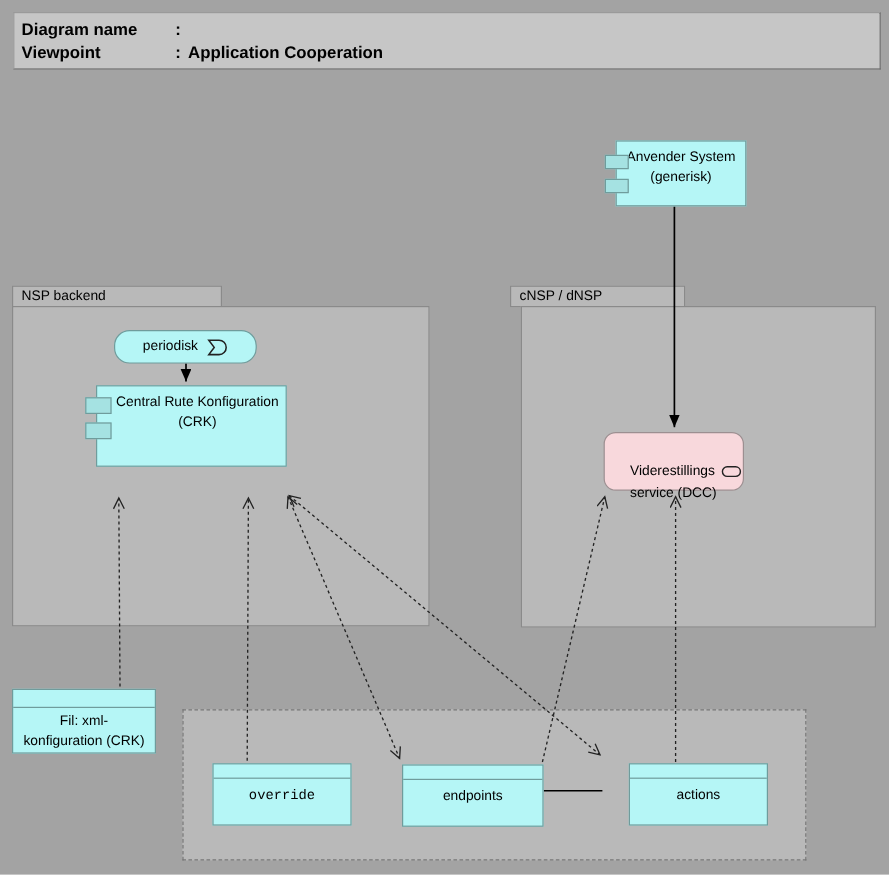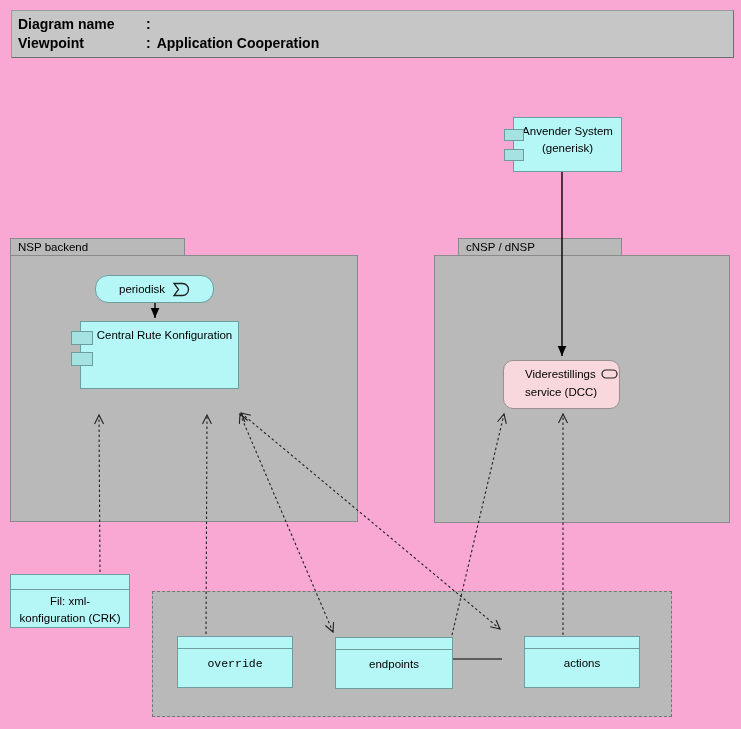--- a/index.html
+++ b/index.html
@@ -1,16 +1,16 @@
 <!DOCTYPE html>
 <html><head>
 <meta charset="utf-8">
 <style>
   html,body{margin:0;padding:0;background:#fff;}
-  .canvas{position:relative;width:741px;height:729px;background:#f9a8d4;overflow:hidden;
+  .canvas{position:relative;width:741px;height:729px;background:#a3a3a3;overflow:hidden;
           font-family:"Liberation Sans",sans-serif;color:#000;}
   
   .titlebar{position:absolute;left:11px;top:10px;width:723px;height:48px;background:#c6c6c6;
             border:1px solid #9a9a9a;border-right-color:#6e6e6e;border-bottom-color:#6e6e6e;
             box-sizing:border-box;padding:4px 0 0 6px;font-size:14px;font-weight:bold;line-height:19px;}
   .t-row{display:flex;white-space:nowrap;}
   .t-label{width:128px;flex:none;}
   .t-sep{margin-right:6px;}
   
   .pkg-tab,.pkg-body{position:absolute;background:#b9b9b9;border:1px solid #8a8a8a;box-sizing:border-box;}
@@ -24,21 +24,21 @@
   .comp-tab{position:absolute;left:-10px;width:20px;height:12px;background:#a5e2e2;
             border:1px solid #6f9c9c;box-sizing:border-box;z-index:11;}
   .stadium{border-radius:13px;display:flex;align-items:center;justify-content:center;gap:7px;}
   .pink{background:#f8d8dc;border:1px solid #9c8f91;border-radius:10px;text-align:left;}
   .hdrbox .hdr{border-bottom:1px solid #6f9c9c;}
   .nlines{padding-top:5px;line-height:17px;}
   .tbl-hdr{height:11px;border-bottom:1px solid #6f9c9c;}
   .tbl-lbl{display:flex;align-items:center;justify-content:center;height:28px;}
   .fil-hdr{height:14px;border-bottom:1px solid #6f9c9c;}
   .fil-lbl{line-height:17px;padding-top:3px;}
-  .dcc-inner{padding:4px 0 0 21px;line-height:18px;}
+  .dcc-inner{padding:23px 0 0 21px;line-height:18px;}
   .dcc-l1{display:flex;align-items:center;gap:5px;}
   .icon-svg{flex:none;}
 </style>
 </head>
 <body>
 
 <div class="canvas">
 
   <div class="titlebar">
     <div class="t-row">
@@ -50,21 +50,21 @@
         <span class="t-sep">:</span>
         <span class="t-value">Application Cooperation</span>
     </div>
   </div>
 
   <div class="pkg-tab" style="left:10px;top:238px;width:175px;height:18px;">
     <span>NSP backend</span>
   </div>
   <div class="pkg-body" style="left:10px;top:255px;width:348px;height:267px;"></div>
 
-  <div class="pkg-tab" style="left:458px;top:238px;width:164px;height:18px;">
+  <div class="pkg-tab" style="left:425px;top:238px;width:146px;height:18px;">
     <span>cNSP / dNSP</span>
   </div>
   <div class="pkg-body" style="left:434px;top:255px;width:296px;height:268px;"></div>
 
   <div class="pkg-tab dashed" style="left:152px;top:574px;width:371px;height:18px;margin-top:24px;">
     <span>DB: crk</span>
   </div>
   <div class="pkg-body dashed" style="left:152px;top:591px;width:520px;height:126px;"></div>
 
   <svg class="wires" width="741" height="729" viewBox="0 0 741 729">
@@ -101,20 +101,21 @@
       <div>Anvender System</div>
       <div>(generisk)</div>
     </div>
   </div>
 
   <div class="node cyan" style="left:80px;top:321px;width:159px;height:68px;">
     <div class="comp-tab" style="top:9px;width:22px;height:14px;"></div>
     <div class="comp-tab" style="top:30px;width:22px;height:14px;"></div>
     <div class="nlines" style="padding-left:10px;white-space:nowrap;">
       <div>Central Rute Konfiguration</div>
+      <div>(CRK)</div>
     </div>
   </div>
 
   <div class="node pink" style="left:503px;top:360px;width:117px;height:49px;">
     <div class="dcc-inner">
       <div class="dcc-l1">
         <span>Viderestillings</span>
         <svg class="icon-svg" width="17" height="10" viewBox="0 0 17 10">
           <rect x="1" y="1" width="15" height="8" rx="4" ry="4" fill="none" stroke="#222" stroke-width="1.2"></rect>
         </svg>

